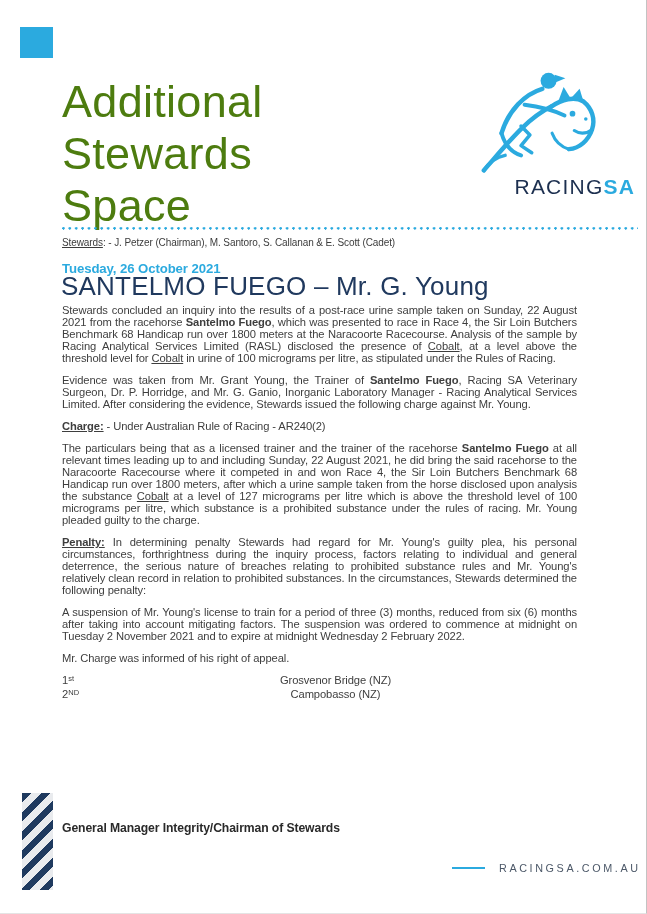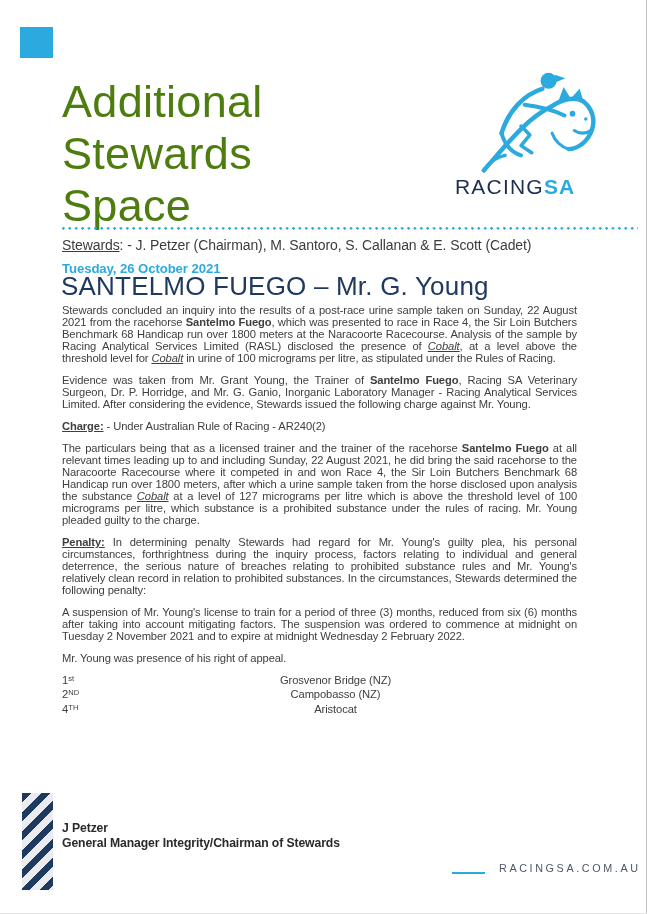--- a/index.html
+++ b/index.html
@@ -3,58 +3,58 @@
 <meta charset="utf-8">
 <style>
   html,body{margin:0;padding:0;background:#fff;}
   body{width:647px;height:914px;position:relative;font-family:"Liberation Sans",sans-serif;overflow:hidden;}
   .page{position:absolute;inset:0;background:#ffffff;border-right:1px solid #c3c3c3;border-bottom:1px solid #e4e4e4;}
 
   .accent-square{position:absolute;left:20px;top:27px;width:33px;height:31px;background:#2BAADF;}
 
   .report-title{position:absolute;left:62px;top:76px;color:#4d7c0f;font-size:45px;line-height:52px;font-weight:300;letter-spacing:.3px;}
 
-  .logo{position:absolute;left:455px;top:64px;width:180px;text-align:left;}
+  .logo{position:absolute;left:455px;top:64px;width:180px;text-align:right;}
   .logo svg{display:block;margin:0 auto;}
   .wordmark{margin-top:1px;font-size:21px;letter-spacing:1.2px;font-weight:500;color:#1C2F4F;white-space:nowrap;}
   .wordmark .accent{color:#2BAADF;font-weight:700;}
 
   .dotted-divider{position:absolute;left:62px;top:227px;width:576px;height:4px;
     background-image:radial-gradient(circle at 1.4px 1.4px,#2BAADF 1.15px,transparent 1.45px);
     background-size:6.4px 4px;background-repeat:repeat-x;}
 
-  .stewards-line{position:absolute;left:62px;top:237px;font-size:14px;color:#3C3C3C;letter-spacing:-.1px;}
+  .stewards-line{position:absolute;left:62px;top:237px;font-size:10px;color:#3C3C3C;letter-spacing:-.1px;}
   .stewards-line .u{text-decoration:underline;}
 
   .report-date{position:absolute;left:62px;top:261px;font-size:13.2px;font-weight:700;color:#2BAADF;letter-spacing:-.1px;}
 
   .report-heading{position:absolute;left:61px;top:271px;font-size:26px;color:#20395E;letter-spacing:.2px;font-weight:400;white-space:nowrap;}
 
   .content{position:absolute;left:62px;top:304px;width:515px;font-size:11.2px;line-height:12px;color:#3E3E3E;letter-spacing:-.1px;}
   .content p{margin:0 0 10px 0;text-align:justify;}
   .content p.gap-top{margin-top:0;}
   .content p.last{margin-bottom:6px;}
 
   .seg-b{font-weight:700;}
-  .seg-iu{font-style:italic;text-decoration:underline;}
+  .seg-iu{text-decoration:underline;}
   .seg-bu{font-weight:700;text-decoration:underline;}
   .seg-sup{font-size:8px;position:relative;top:-3px;}
 
   .results{margin-top:0;}
   .res-row{display:flex;line-height:12.4px;}
   .res-pos{width:32px;flex:0 0 32px;}
   .res-suf{font-size:7.5px;position:relative;top:-3px;letter-spacing:.2px;}
   .res-name{flex:1;text-align:center;}
 
   .stripe-mark{position:absolute;left:22px;top:793px;width:31px;height:97px;
     background:repeating-linear-gradient(135deg,#1F3A5F 0 6.5px,#E9EBEE 6.5px 13.5px);}
 
   .signature{position:absolute;left:62px;top:821px;font-size:12.2px;font-weight:700;color:#2A2A2A;line-height:15.4px;letter-spacing:-.1px;}
 
-  .weburl{position:absolute;left:452px;top:862px;display:flex;align-items:flex-end;gap:14px;}
+  .weburl{position:absolute;left:452px;top:862px;display:flex;align-items:center;gap:14px;}
   .weburl .rule{width:33px;height:2px;background:#2BAADF;}
   .weburl .txt{font-size:10.8px;letter-spacing:2.6px;color:#4C5868;white-space:nowrap;}
 </style>
 </head>
 <body>
 
 <div class="page">
 
   <div class="accent-square"></div>
 
@@ -97,42 +97,37 @@
 
   <div class="report-heading">SANTELMO FUEGO – Mr. G. Young</div>
 
   <div class="content">
     <p><span class="seg-n">Stewards concluded an inquiry into the results of a post-race urine sample taken on Sunday, 22 August 2021 from the racehorse </span><span class="seg-b">Santelmo Fuego</span><span class="seg-n">, which was presented to race in Race 4, the Sir Loin Butchers Benchmark 68 Handicap run over 1800 meters at the Naracoorte Racecourse. Analysis of the sample by Racing Analytical Services Limited (RASL) disclosed the presence of </span><span class="seg-iu">Cobalt</span><span class="seg-n">, at a level above the threshold level for </span><span class="seg-iu">Cobalt</span><span class="seg-n"> in urine of 100 micrograms per litre, as stipulated under the Rules of Racing.</span></p>
     <p><span class="seg-n">Evidence was taken from Mr. Grant Young, the Trainer of </span><span class="seg-b">Santelmo Fuego</span><span class="seg-n">, Racing SA Veterinary Surgeon, Dr. P. Horridge, and Mr. G. Ganio, Inorganic Laboratory Manager - Racing Analytical Services Limited. After considering the evidence, Stewards issued the following charge against Mr. Young.</span></p>
     <p><span class="seg-bu">Charge:</span><span class="seg-n"> - Under Australian Rule of Racing - AR240(2)</span></p>
     <p><span class="seg-n">The particulars being that as a licensed trainer and the trainer of the racehorse </span><span class="seg-b">Santelmo Fuego</span><span class="seg-n"> at all relevant times leading up to and including Sunday, 22 August 2021, he did bring the said racehorse to the Naracoorte Racecourse where it competed in and won Race 4, the Sir Loin Butchers Benchmark 68 Handicap run over 1800 meters, after which a urine sample taken from the horse disclosed upon analysis the substance </span><span class="seg-iu">Cobalt</span><span class="seg-n"> at a level of 127 micrograms per litre which is above the threshold level of 100 micrograms per litre, which substance is a prohibited substance under the rules of racing. Mr. Young pleaded guilty to the charge.</span></p>
     <p class="gap-top"><span class="seg-bu">Penalty:</span><span class="seg-n"> In determining penalty Stewards had regard for Mr. Young's guilty plea, his personal circumstances, forthrightness during the inquiry process, factors relating to individual and general deterrence, the serious nature of breaches relating to prohibited substance rules and Mr. Young's relatively clean record in relation to prohibited substances. In the circumstances, Stewards determined the following penalty:</span></p>
     <p><span class="seg-n">A suspension of Mr. Young's license to train for a period of three (3) months, reduced from six (6) months after taking into account mitigating factors. The suspension was ordered to commence at midnight on Tuesday 2 November 2021 and to expire at midnight Wednesday 2 February 2022.</span></p>
-    <p><span class="seg-n">Mr. Young was presence of his right of appeal.</span></p>
+    <p><span class="seg-n">Mr. Charge was informed of his right of appeal.</span></p>
 
     <div class="results">
       <div class="res-row">
         <span class="res-pos"><span>1</span><span class="res-suf">st</span></span>
         <span class="res-name">Grosvenor Bridge (NZ)</span>
       </div>
       <div class="res-row">
         <span class="res-pos"><span>2</span><span class="res-suf">ND</span></span>
         <span class="res-name">Campobasso (NZ)</span>
       </div>
-      <div class="res-row">
-        <span class="res-pos"><span>4</span><span class="res-suf">TH</span></span>
-        <span class="res-name">Aristocat</span>
-      </div>
     </div>
   </div>
 
   <div class="stripe-mark"></div>
 
   <div class="signature">
-    <div>J Petzer</div>
     <div>General Manager Integrity/Chairman of Stewards</div>
   </div>
 
   <div class="weburl">
     <div class="rule"></div>
     <span class="txt">RACINGSA.COM.AU</span>
   </div>
 
 </div>
 

